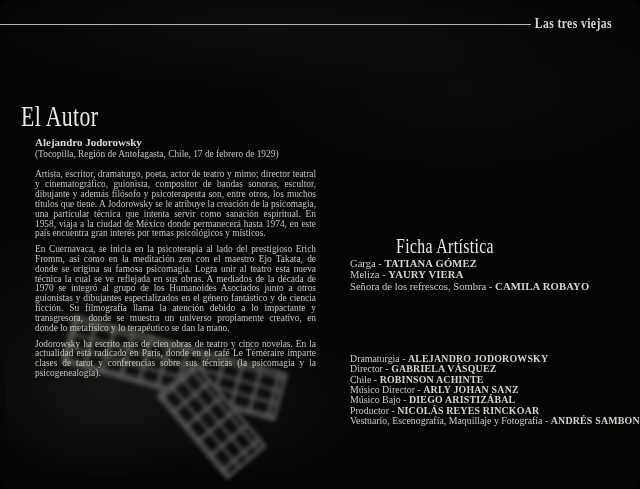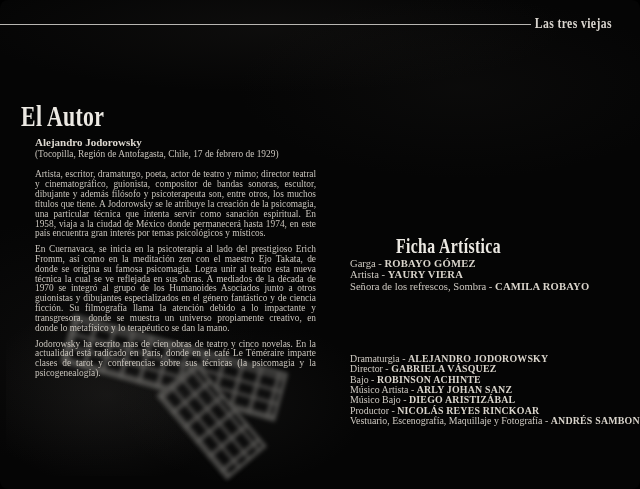--- a/index.html
+++ b/index.html
@@ -36,21 +36,21 @@
   }
   
   .header-rule{position:absolute;left:0;top:24px;width:531px;height:1px;background:#b8b6b2;}
   .page-title{
     position:absolute;top:14px;right:28px;color:#d9d5cf;
     font-weight:bold;font-size:15px;line-height:1.2;white-space:nowrap;
   }
   .page-title .squeeze{display:inline-block;transform:scaleX(.78);transform-origin:right center;letter-spacing:.5px;}
   
   .big-heading{
-    position:absolute;color:#ece9e3;font-weight:bold;white-space:nowrap;line-height:1.05;text-align:center;
+    position:absolute;color:#ece9e3;font-weight:normal;white-space:nowrap;line-height:1.05;text-align:center;
   }
   .big-heading .squeeze{display:inline-block;transform:scaleX(.75);transform-origin:left center;letter-spacing:.5px;}
   #el-autor-heading{left:21px;top:101px;font-size:29px;}
   #ficha-artistica-heading{left:364px;top:235px;font-size:21px;margin-left:32px;}
   #ficha-tecnica-heading{left:350px;top:328px;font-size:21px;}
   
   #author-name{position:absolute;left:35px;top:136px;font-size:11px;font-weight:bold;color:#ddd8d0;}
   #author-birth{position:absolute;left:35px;top:149px;font-size:9.4px;color:#c9c4bc;text-align:right;}
   #author-paragraphs{position:absolute;left:35px;top:170px;width:281px;}
   #author-paragraphs p{
@@ -89,28 +89,28 @@
   <div id="author-paragraphs">
     <p>Artista, escritor, dramaturgo, poeta, actor de teatro y mimo; director teatral y cinematográfico, guionista, compositor de bandas sonoras, escultor, dibujante y además filósofo y psicoterapeuta son, entre otros, los muchos títulos que tiene. A Jodorowsky se le atribuye la creación de la psicomagia, una particular técnica que intenta servir como sanación espiritual. En 1958, viaja a la ciudad de México donde permanecerá hasta 1974, en este país encuentra gran interés por temas psicológicos y místicos.</p>
     <p>En Cuernavaca, se inicia en la psicoterapia al lado del prestigioso Erich Fromm, así como en la meditación zen con el maestro Ejo Takata, de donde se origina su famosa psicomagia. Logra unir al teatro esta nueva técnica la cual se ve reflejada en sus obras. A mediados de la década de 1970 se integró al grupo de los Humanoides Asociados junto a otros guionistas y dibujantes especializados en el género fantástico y de ciencia ficción. Su filmografía llama la atención debido a lo impactante y transgresora, donde se muestra un universo propiamente creativo, en donde lo metafísico y lo terapéutico se dan la mano.</p>
     <p>Jodorowsky ha escrito mas de cien obras de teatro y cinco novelas. En la actualidad está radicado en París, donde en el café Le Téméraire imparte clases de tarot y conferencias sobre sus técnicas (la psicomagia y la psicogenealogía).</p>
   </div>
 
   <div class="big-heading" id="ficha-artistica-heading">
     <span class="squeeze">Ficha Artística</span>
   </div>
   <div class="credits" id="artistic-credits">
-      <div><span class="credit-role">Garga - </span><span class="credit-name">ROBAYO GÓMEZ</span></div>
-      <div><span class="credit-role">Artista - </span><span class="credit-name">YAURY VIERA</span></div>
+      <div><span class="credit-role">Garga - </span><span class="credit-name">TATIANA GÓMEZ</span></div>
+      <div><span class="credit-role">Meliza - </span><span class="credit-name">YAURY VIERA</span></div>
       <div><span class="credit-role">Señora de los refrescos, Sombra  - </span><span class="credit-name">CAMILA ROBAYO</span></div>
     </div>
 
   <div class="credits" id="technical-credits">
       <div><span class="credit-role">Dramaturgia - </span><span class="credit-name">ALEJANDRO JODOROWSKY</span></div>
       <div><span class="credit-role">Director - </span><span class="credit-name">GABRIELA VÁSQUEZ</span></div>
-      <div><span class="credit-role">Bajo - </span><span class="credit-name">ROBINSON ACHINTE</span></div>
-      <div><span class="credit-role">Músico Artista - </span><span class="credit-name">ARLY JOHAN SANZ</span></div>
+      <div><span class="credit-role">Chile - </span><span class="credit-name">ROBINSON ACHINTE</span></div>
+      <div><span class="credit-role">Músico Director - </span><span class="credit-name">ARLY JOHAN SANZ</span></div>
       <div><span class="credit-role">Músico Bajo - </span><span class="credit-name">DIEGO ARISTIZÁBAL</span></div>
       <div><span class="credit-role">Productor - </span><span class="credit-name">NICOLÁS REYES RINCKOAR</span></div>
       <div><span class="credit-role">Vestuario, Escenografía, Maquillaje y Fotografía - </span><span class="credit-name">ANDRÉS SAMBONÍ</span></div>
     </div>
 
 </div>
 
 </body></html>

